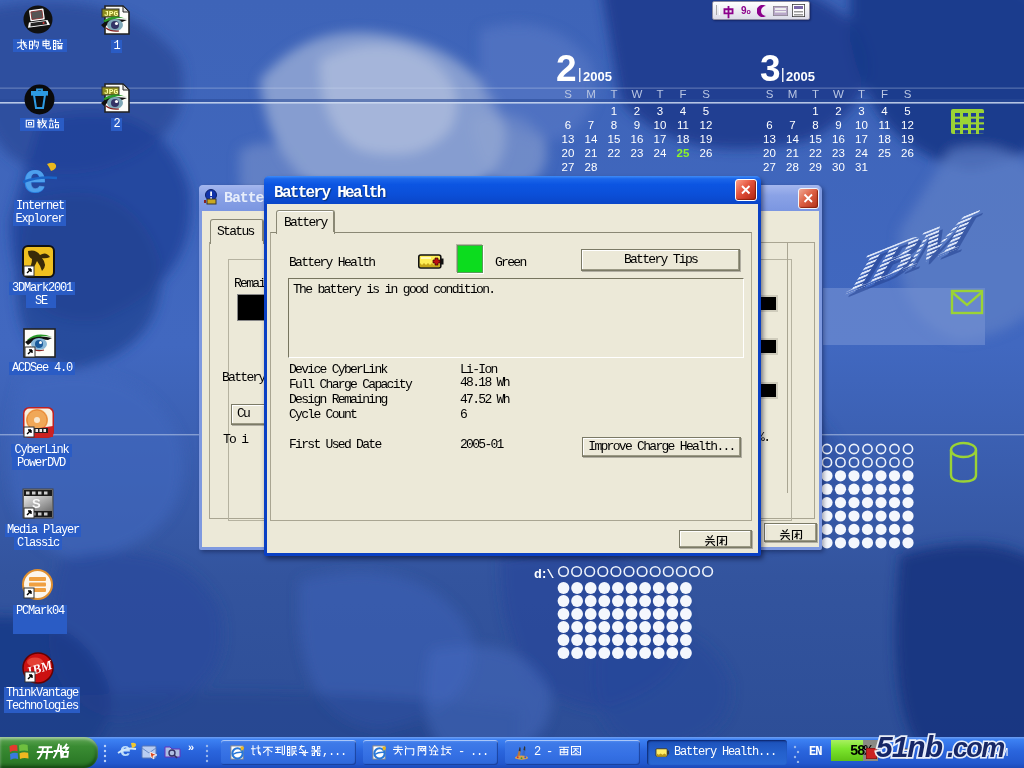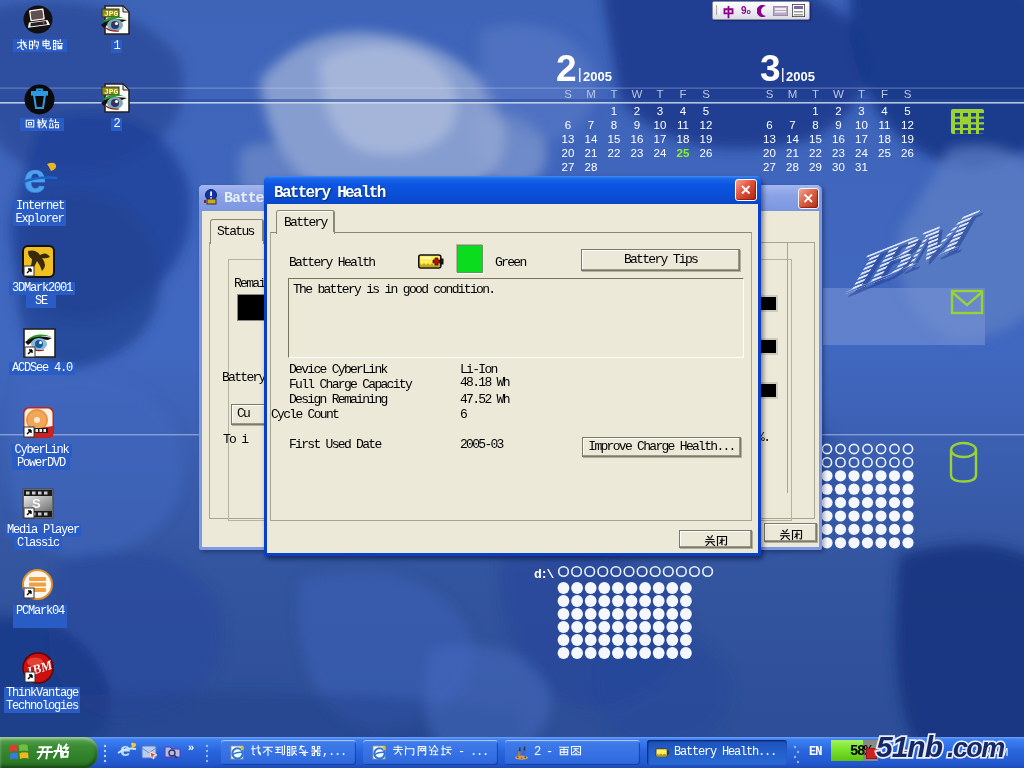--- a/index.html
+++ b/index.html
@@ -454,21 +454,21 @@
 <div class="dlabel" style="left:5px;top:524px;width:72px;height:13px">Media Player</div>
 <div class="dlabel" style="left:14px;top:537px;width:44px;height:13px">Classic</div>
 <svg class="abs" style="left:22px;top:569px" width="31" height="31" viewBox="0 0 31 31">
 <circle cx="15.5" cy="15.5" r="14.5" fill="#fdf6ec" stroke="#e09030" stroke-width="2"></circle>
 <rect x="7" y="8" width="17" height="4" rx="1" fill="#f0a040"></rect>
 <rect x="7" y="13.5" width="17" height="4" rx="1" fill="#f0a040"></rect>
 <rect x="7" y="19" width="17" height="4" rx="1" fill="#f0a040"></rect>
 <rect x="2" y="19" width="10" height="10" fill="#fff" stroke="#333"></rect>
 <path d="M5,26 L9,22 M9,22 L6,22 M9,22 L9,25" stroke="#000" stroke-width="1.4"></path>
 </svg>
-<div class="dlabel" style="left:13px;top:605px;width:50px;height:23px">PCMark04</div>
+<div class="dlabel" style="left:13px;top:605px;width:50px;height:29px">PCMark04</div>
 <svg class="abs" style="left:22px;top:652px" width="32" height="32" viewBox="0 0 32 32">
 <circle cx="16" cy="16" r="15" fill="#cc1111" stroke="#660000" stroke-width="1.5"></circle>
 <ellipse cx="13" cy="10" rx="8" ry="4.5" fill="#ee5544" opacity="0.7"></ellipse>
 <g transform="rotate(-18 16 16)">
 <text x="5" y="21" font-family="Liberation Serif,serif" font-size="13" font-weight="bold" fill="#fff" font-style="italic">IBM</text>
 </g>
 <rect x="3" y="20" width="10" height="10" fill="#fff" stroke="#333"></rect>
 <path d="M6,27 L10,23 M10,23 L7,23 M10,23 L10,26" stroke="#000" stroke-width="1.4"></path>
 </svg>
 <div class="dlabel" style="left:4px;top:687px;width:72px;height:13px">ThinkVantage</div>
@@ -543,24 +543,24 @@
 
 <div class="abs" style="left:21px;top:99px;width:454px;height:78px;border-top:1.5px solid #77755f;border-left:1.5px solid #77755f;border-right:1px solid #fff;border-bottom:1px solid #fff"></div>
 <span class="abs t13" style="left:26px;top:103px">The battery is in good condition.</span>
 
 <span class="abs t13" style="left:22px;top:183px">Device CyberLink</span>
       <span class="abs t13" style="left:193px;top:183px">Li-Ion</span>
 <span class="abs t13" style="left:22px;top:198px">Full Charge Capacity</span>
       <span class="abs t13" style="left:193px;top:196px">48.18 Wh</span>
 <span class="abs t13" style="left:22px;top:213px">Design Remaining</span>
       <span class="abs t13" style="left:193px;top:213px">47.52 Wh</span>
-<span class="abs t13" style="left:4px;top:228px">Cycle Count</span>
+<span class="abs t13" style="left:22px;top:228px">Cycle Count</span>
       <span class="abs t13" style="left:193px;top:228px">6</span>
 <span class="abs t13" style="left:22px;top:258px">First Used Date</span>
-      <span class="abs t13" style="left:193px;top:258px">2005-03</span>
+      <span class="abs t13" style="left:193px;top:258px">2005-01</span>
 <div class="btn t13" style="left:315px;top:258px;width:157px;height:18px;line-height:17px">Improve Charge Health...</div>
 <div class="btn" style="left:412px;top:351px;width:71px;height:15px;padding-top:1px"><svg class="hz" style="width:12px;height:12px;" viewBox="0 0 16 16">
           <path d="M5,2L7,4 M11,1L9,4 M3,6H13 M2,9H14 M7,9Q6,12 3,14 M9,9Q11,12 14,14" stroke="#000" stroke-width="1.5"></path>
         </svg><svg class="hz" style="width:12px;height:12px;" viewBox="0 0 16 16">
           <path d="M2,2V14 M3,2H14V12Q14,14 12,13 M6,7H11 M8,4V13 M8,8L5,11" stroke="#000" stroke-width="1.5"></path>
         </svg></div>
 </div>
 <div class="abs" style="left:0;top:737px;width:1024px;height:31px;background:linear-gradient(#6f9ff2,#3c81f3 8%,#2a65dd 45%,#2258ce 85%,#1c4ab8)">
 
 <div class="abs" style="left:0;top:0;width:98px;height:31px;border-radius:0 14px 14px 0;background:linear-gradient(#63a858,#3a8c33 30%,#2c7a27 80%,#236820);box-shadow:inset 0 2px 3px rgba(255,255,255,0.45), inset -2px -2px 3px rgba(0,40,0,0.5)">

